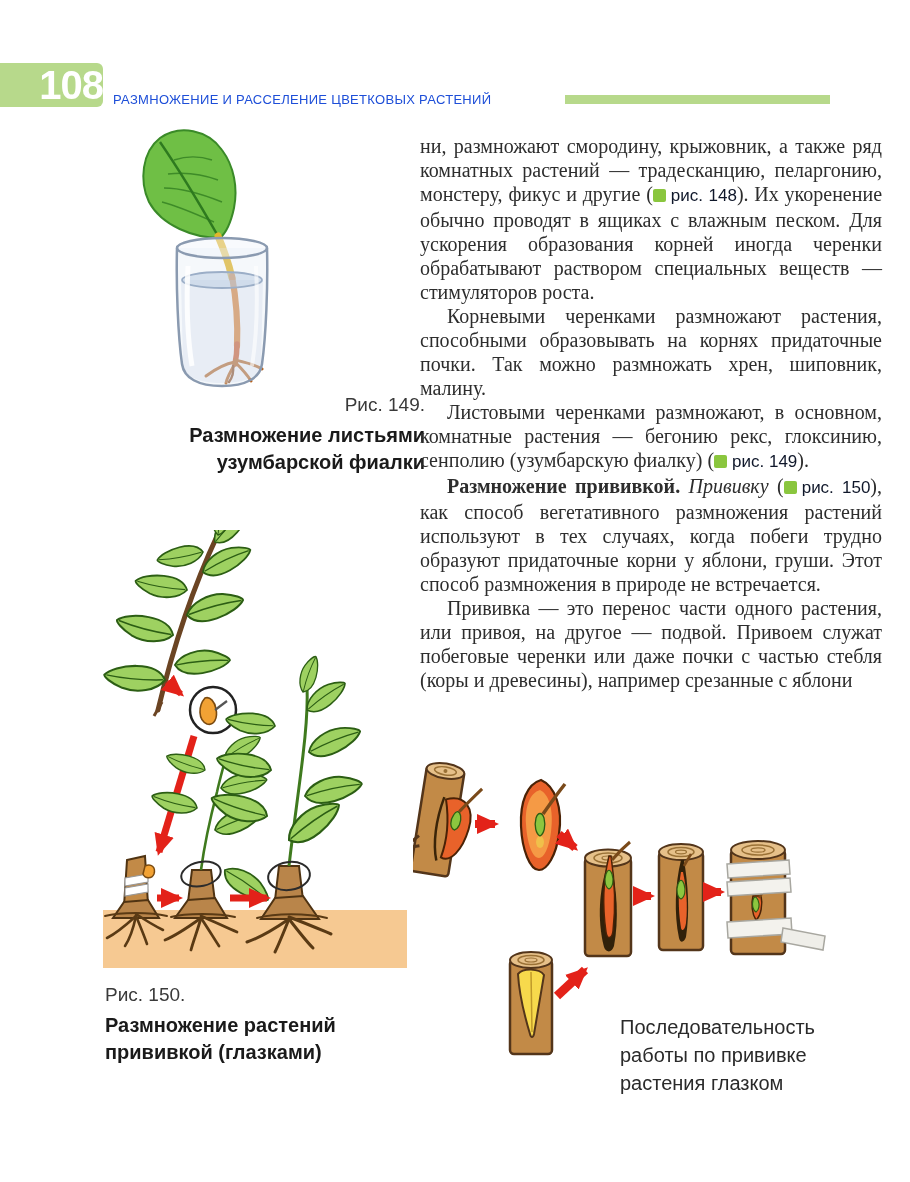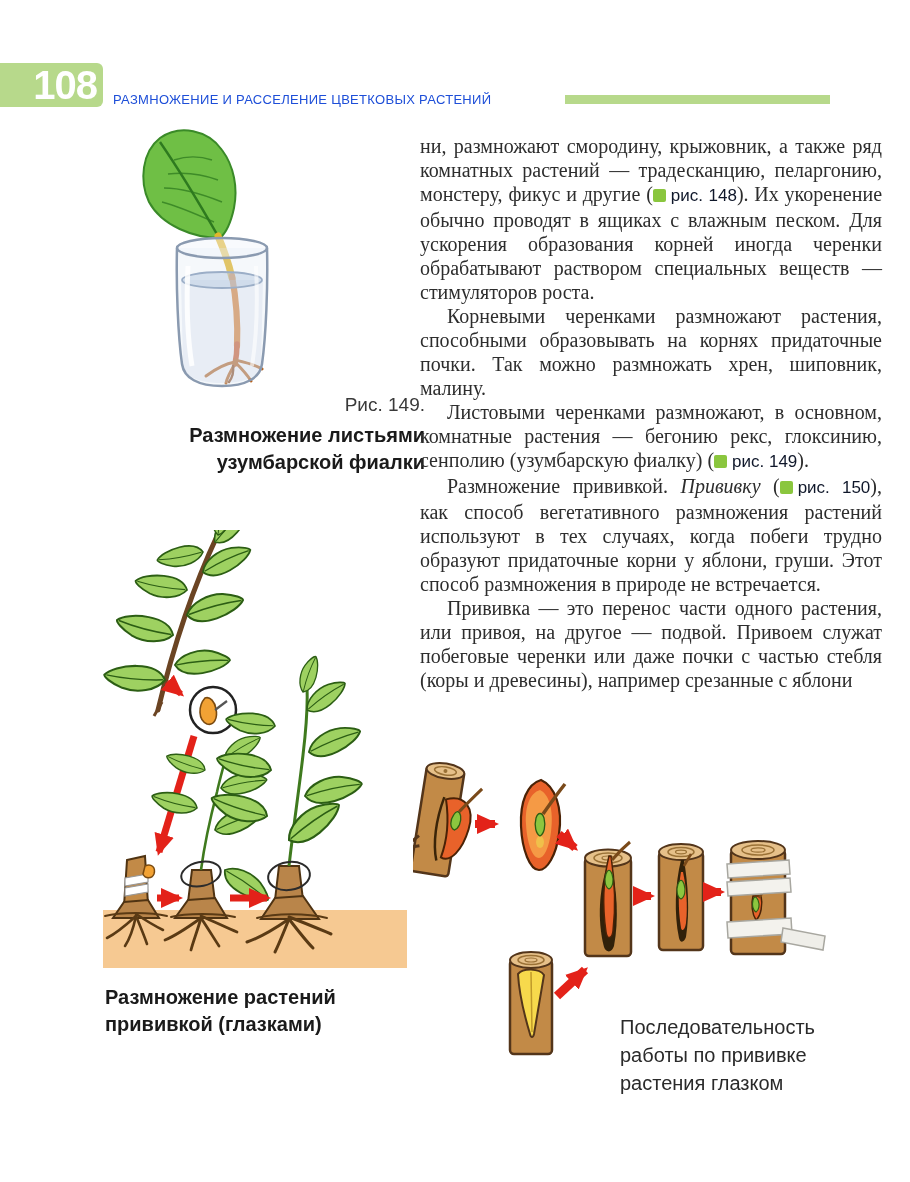--- a/index.html
+++ b/index.html
@@ -4,33 +4,33 @@
 <style>
   html,body{margin:0;padding:0;background:#ffffff;}
   body{width:910px;height:1182px;position:relative;overflow:hidden;
        font-family:"Liberation Serif","DejaVu Serif",serif;}
 
   
   .badge{position:absolute;left:0;top:63px;width:103px;height:44px;
          background:var(--page_green,#b7d98b);border-radius:0 6px 6px 0;
          color:#fff;font-family:"Liberation Sans","DejaVu Sans",sans-serif;
          font-weight:bold;font-size:40px;line-height:44px;text-align:right;
-         padding-right:6px;box-sizing:border-box;letter-spacing:-1px;}
+         box-sizing:border-box;letter-spacing:-1px;}
   .header-title{position:absolute;left:113px;top:92px;
          font-family:"Liberation Sans","DejaVu Sans",sans-serif;
          font-size:13px;color:#1d4ed8;letter-spacing:.3px;}
   .header-bar{position:absolute;left:565px;top:95px;width:265px;height:9px;
          background:var(--page_green,#b7d98b);}
 
   
   .bodytext{position:absolute;left:420px;top:134px;width:462px;
          font-size:20px;line-height:24px;color:#2d2d2d;text-align:justify;}
   .para{margin:0;text-indent:27px;}
   .para.noindent{text-indent:0;}
-  .lead{font-weight:normal;margin-top:44px;}
+  .lead{font-weight:bold;margin-top:44px;}
   .it{font-style:italic;}
   .ref{white-space:nowrap;}
   .refsq{display:inline-block;width:13px;height:13px;border-radius:2px;
          background:var(--ref_green,#8ac63e);margin-right:5px;vertical-align:-1px;}
   .reftxt{font-family:"Liberation Sans","DejaVu Sans",sans-serif;
          font-size:17px;color:#0f172a;}
 
   
   .figcap{position:absolute;font-family:"Liberation Sans","DejaVu Sans",sans-serif;}
   .cap-label{font-size:19px;color:#3a3a3a;margin-bottom:6px;}
@@ -189,20 +189,21 @@
         <path d="M214,389 C198,400 184,408 172,412"></path>
         <path d="M214,389 C208,404 204,414 200,422"></path>
         <path d="M214,389 C224,402 232,412 238,418"></path>
         <path d="M214,387 C230,393 244,399 256,404"></path>
         <path d="M182,388 C200,383 232,383 252,388" stroke-width="2"></path>
       </g>
     </g>
   </svg>
 
   <div class="figcap figcap150">
+    <div class="cap-label">Рис. 150.</div>
     <div class="cap-line">Размножение растений</div>
     <div class="cap-line">прививкой (глазками)</div>
   </div>
 
   <div class="bodytext">
     <p class="para noindent"><span>ни, размножают смородину, крыжовник, а также ряд комнатных растений — традесканцию, пеларгонию, монстеру, фикус и другие (</span><span class="ref"><span class="refsq"></span><span class="reftxt">рис. 148</span></span><span>). Их укоренение обычно проводят в ящиках с влажным песком. Для ускорения образования корней иногда черенки обрабатывают раствором специальных веществ — стимуляторов роста.</span></p>
     <p class="para"><span>Корневыми черенками размножают растения, способными образовывать на корнях придаточные почки. Так можно размножать хрен, шиповник, малину.</span></p>
     <p class="para"><span>Листовыми черенками размножают, в основном, комнатные растения — бегонию рекс, глоксинию, сенполию (узумбарскую фиалку) (</span><span class="ref"><span class="refsq"></span><span class="reftxt">рис. 149</span></span><span>).</span></p>
     <p class="para"><span class="lead">Размножение прививкой.</span>
       <span class="it">Прививку</span>

